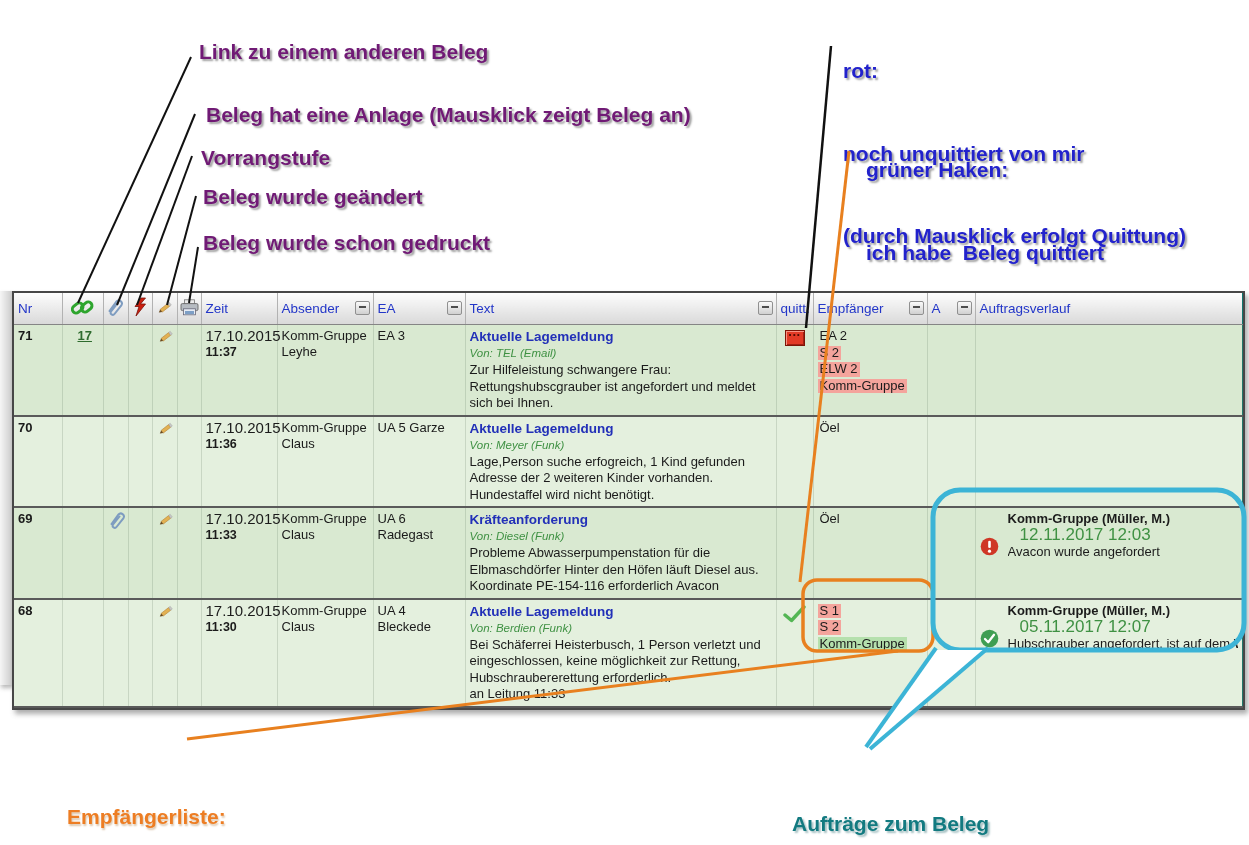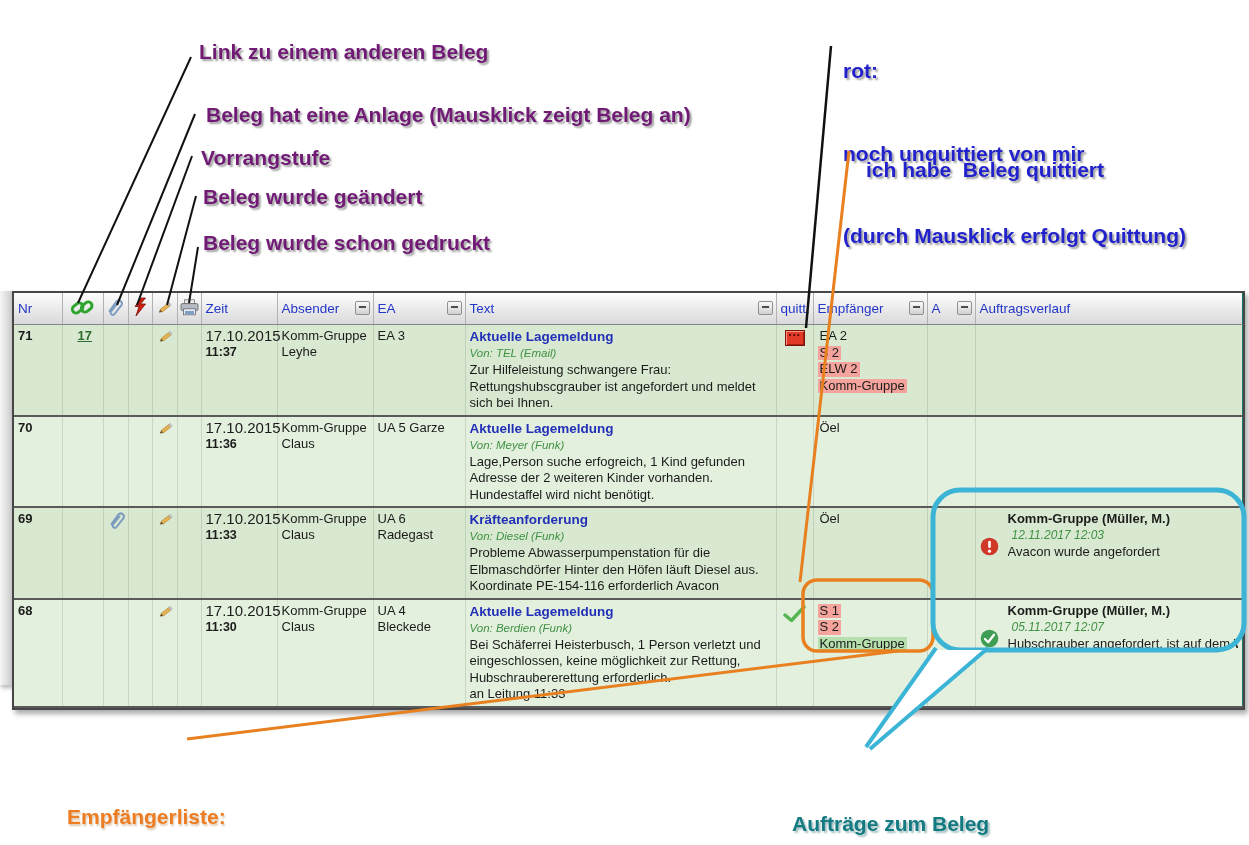--- a/index.html
+++ b/index.html
@@ -40,21 +40,21 @@
   .msg-line{line-height:16.5px;}
   .empf-item{display:inline-block;padding:0 2px;line-height:14.5px;margin-bottom:1px;}
   .quitt-cell{text-align:center;padding-top:5px;}
   .red-btn{display:inline-block;width:18px;height:14px;background:#e23a26;
      border:1px solid #7e1407;cursor:pointer;
      box-shadow:inset 1px 1px 0 #f59384, inset -1px -1px 0 #a32113;
      color:#4f0c02;font-weight:bold;font-size:13px;line-height:6px;
      text-align:center;letter-spacing:.5px;vertical-align:top;}
   .auftrag{display:flex;gap:9px;align-items:flex-end;overflow:hidden;}
   .auftrag-name{font-weight:bold;line-height:16px;}
-  .auftrag-date{color:#3f9143;font-style:italic;font-size:12px;line-height:14px;margin:1px 4px 2px;}
+  .auftrag-date{color:#3f9143;font-size:17px;line-height:14px;margin:1px 12px 2px;}
   .auftrag-text{white-space:nowrap;overflow:hidden;}
   .auftrag-body{flex:1;min-width:0;overflow:hidden;}
 
   
   .note{position:absolute;font-weight:bold;font-size:21px;line-height:27.5px;white-space:pre;}
   .note div{white-space:pre;}
   .note-black{color:#701a75;text-shadow:2px 2px 2px #9f9f9f;}
   .note-blue{color:#2222cc;text-shadow:2px 2px 2px #9f9f9f;}
   .note-orange{color:#ed7d23;text-shadow:1px 2px 2px #dcc5ab;}
   .note-teal{color:#127a80;text-shadow:2px 2px 2px #a3bfc1;}
@@ -71,20 +71,21 @@
   <div class="note note-black" style="left:201px;top:144px">Vorrangstufe</div>
   <div class="note note-black" style="left:203px;top:229px">Beleg wurde schon gedruckt</div>
   <div class="note note-black" style="left:203px;top:183px">Beleg wurde geändert</div>
 
   <div class="note note-blue" style="left:843px;top:2px">
     <div>rot:</div>
     <div>noch unquittiert von mir</div>
     <div>(durch Mausklick erfolgt Quittung)</div>
   </div>
   <div class="note note-blue" style="left:866px;top:101px">
+    <div>grüner Haken:</div>
     <div>ich habe  Beleg quittiert</div>
   </div>
 
   <div class="note note-orange" style="left:67px;top:748px">
     <div>Empfängerliste:</div>
     
     
   </div>
 
   <div class="note note-teal" style="left:792px;top:755px">

